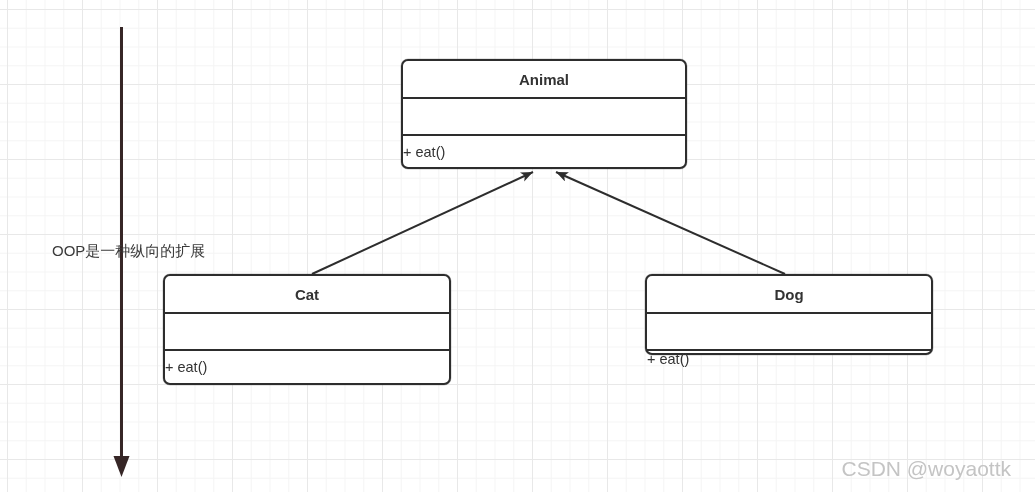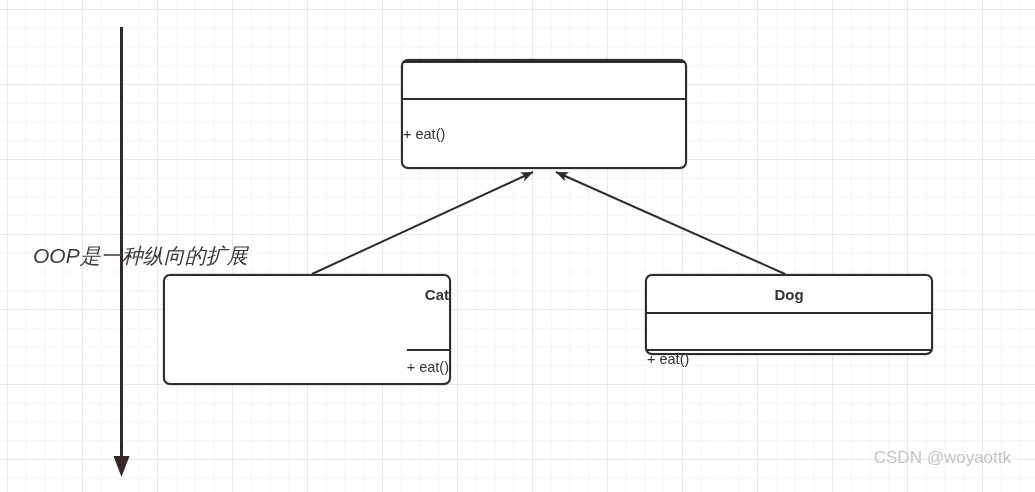--- a/index.html
+++ b/index.html
@@ -56,31 +56,30 @@
   }
   .uml-methods{
     flex:1 1 auto;
     border-top:2px solid var(--shape-border);
     display:flex;align-items:center;
     font-size:14.5px;
   }
 
   .annotation{
     position:absolute;
-    left:33px;top:242px;
-    font-size:21px;
+    left:52px;top:242px;
+    font-size:15px;
     color:#3a3a3a;
     white-space:nowrap;
-    font-style:italic;
   }
 
   .watermark{
     position:absolute;
-    right:24px;bottom:24px;
-    font-size:17px;
+    right:24px;bottom:11px;
+    font-size:21px;
     color:var(--watermark);
     white-space:nowrap;
   }
 </style>
 </head>
 <body>
 
 <div class="canvas">
 
   <svg class="edges-layer" width="1035" height="492" viewBox="0 0 1035 492" xmlns="http://www.w3.org/2000/svg">
@@ -96,25 +95,26 @@
     </g>
 
     <line class="edge" x1="312" y1="274" x2="533" y2="172" marker-end="url(#arrowClassic)"></line>
 
     <line class="edge" x1="785" y1="274" x2="556" y2="172" marker-end="url(#arrowClassic)"></line>
   </svg>
 
   <div class="annotation">OOP是一种纵向的扩展</div>
 
   <div class="uml-class" style="left:401px;top:59px;width:286px;height:110px;">
+    <div class="uml-title">Animal</div>
     <div class="uml-attrs"></div>
     <div class="uml-methods">+ eat()</div>
   </div>
 
-  <div class="uml-class" style="left:163px;top:274px;width:288px;height:111px;align-items:flex-end;">
+  <div class="uml-class" style="left:163px;top:274px;width:288px;height:111px;">
     <div class="uml-title">Cat</div>
     <div class="uml-attrs"></div>
     <div class="uml-methods">+ eat()</div>
   </div>
 
   <div class="uml-class" style="left:645px;top:274px;width:288px;height:81px;">
     <div class="uml-title">Dog</div>
     <div class="uml-attrs"></div>
     <div class="uml-methods">+ eat()</div>
   </div>

